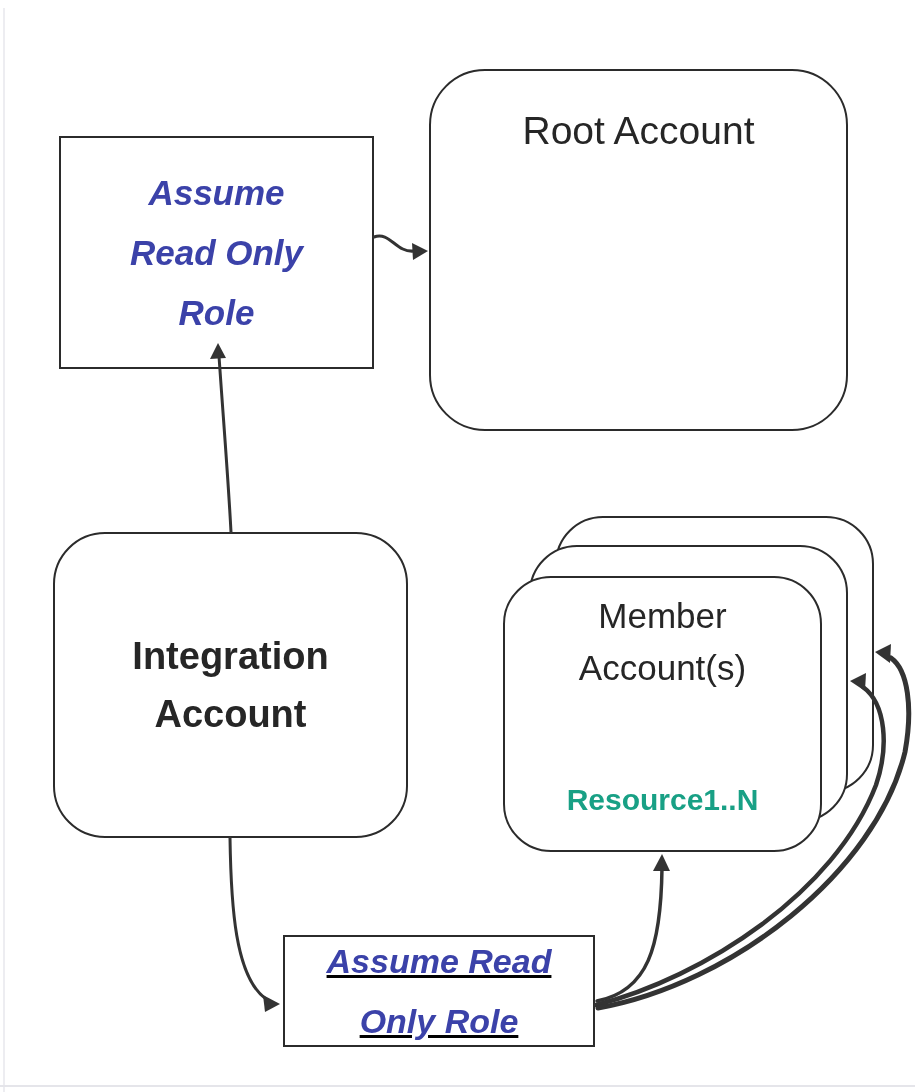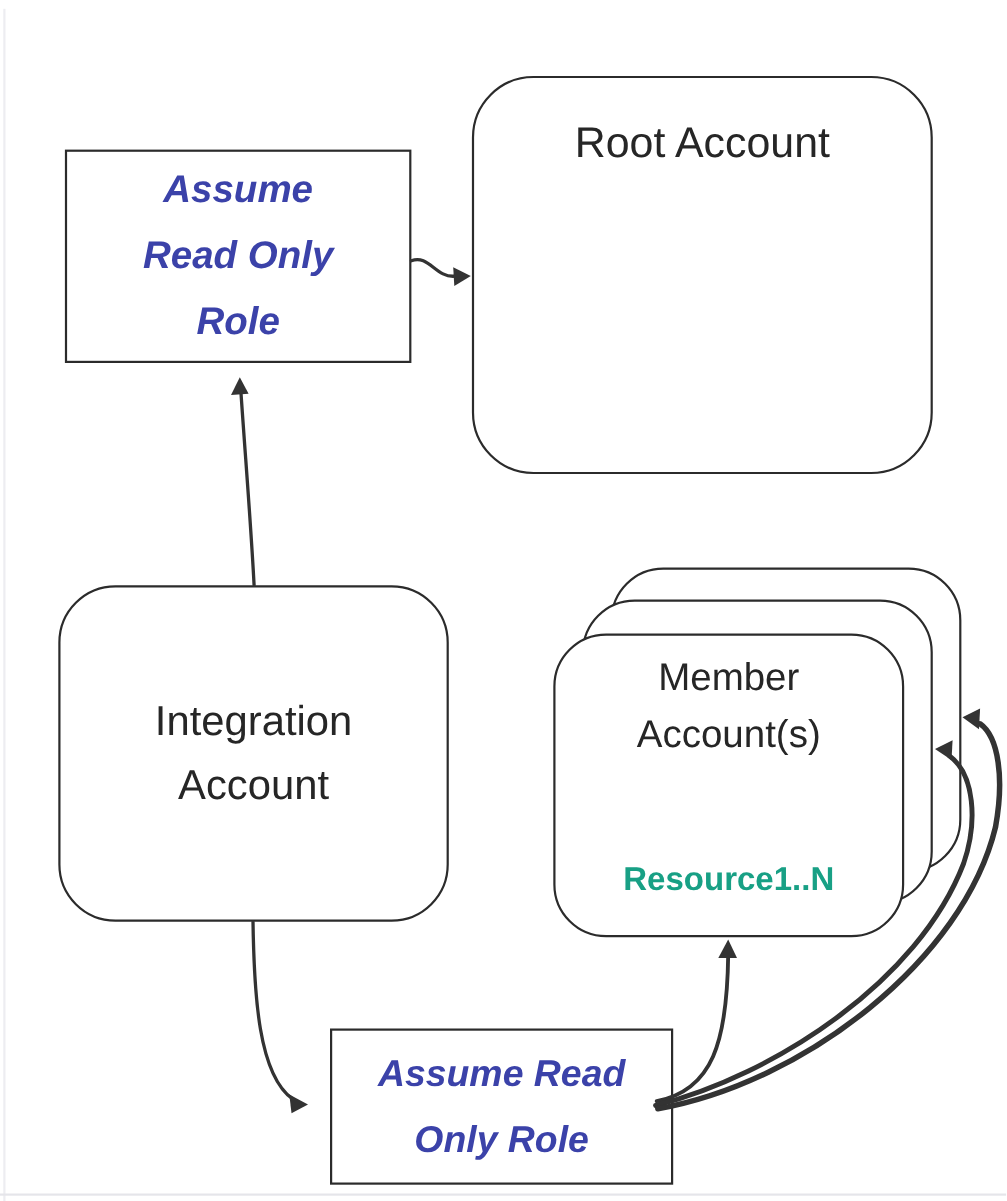--- a/index.html
+++ b/index.html
@@ -45,33 +45,33 @@
   .action-text{
     color:var(--action-text);
     font-weight:700;
     white-space:pre-line;
   }
   
   #root-box{left:429px;top:69px;width:419px;height:362px;border-radius:56px;justify-content:flex-start;}
   #root-box .node-title{font-size:39px;line-height:48px;margin-top:36px;}
   #root-box .action-text{font-size:37px;line-height:60px;margin-top:69px;}
   
-  #assume-top-box{left:59px;top:136px;width:315px;height:194px;}
+  #assume-top-box{left:59px;top:136px;width:315px;height:233px;}
   
-  #integration-box{left:53px;top:532px;width:355px;height:306px;border-radius:52px;}
+  #integration-box{left:53px;top:532px;width:355px;height:306px;border-radius:52px;font-weight:bold;}
   #integration-box .node-title{font-size:38px;line-height:58px;}
   
   .member-layer{position:absolute;box-sizing:border-box;width:319px;height:277px;background:#ffffff;border:2px solid var(--border);border-radius:48px;}
   #member-back{left:555px;top:516px;}
   #member-middle{left:529px;top:545px;}
   #member-front{left:503px;top:576px;height:276px;justify-content:flex-start;}
   #member-front .node-title{font-size:35px;line-height:52px;margin-top:12px;}
   #member-front .action-text{position:absolute;bottom:30px;left:0;right:0;font-size:30px;line-height:40px;}
   
-  #assume-bottom-box{left:300px;top:935px;width:312px;height:142px;}
+  #assume-bottom-box{left:283px;top:935px;width:312px;height:112px;text-decoration:underline;}
   
   #arrows{position:absolute;left:0;top:0;width:915px;height:1092px;pointer-events:none;}
   #arrows path{fill:none;stroke:var(--arrow);stroke-linecap:round;}
   #arrows polygon{fill:var(--arrow);stroke:none;}
   
   #page-edge-left{position:absolute;left:3px;top:8px;width:2px;height:1084px;background:#ededf1;}
   #page-edge-bottom{position:absolute;left:0;top:1085px;width:915px;height:2px;background:#e5e5ea;}
 </style>
 </head>
 <body>

